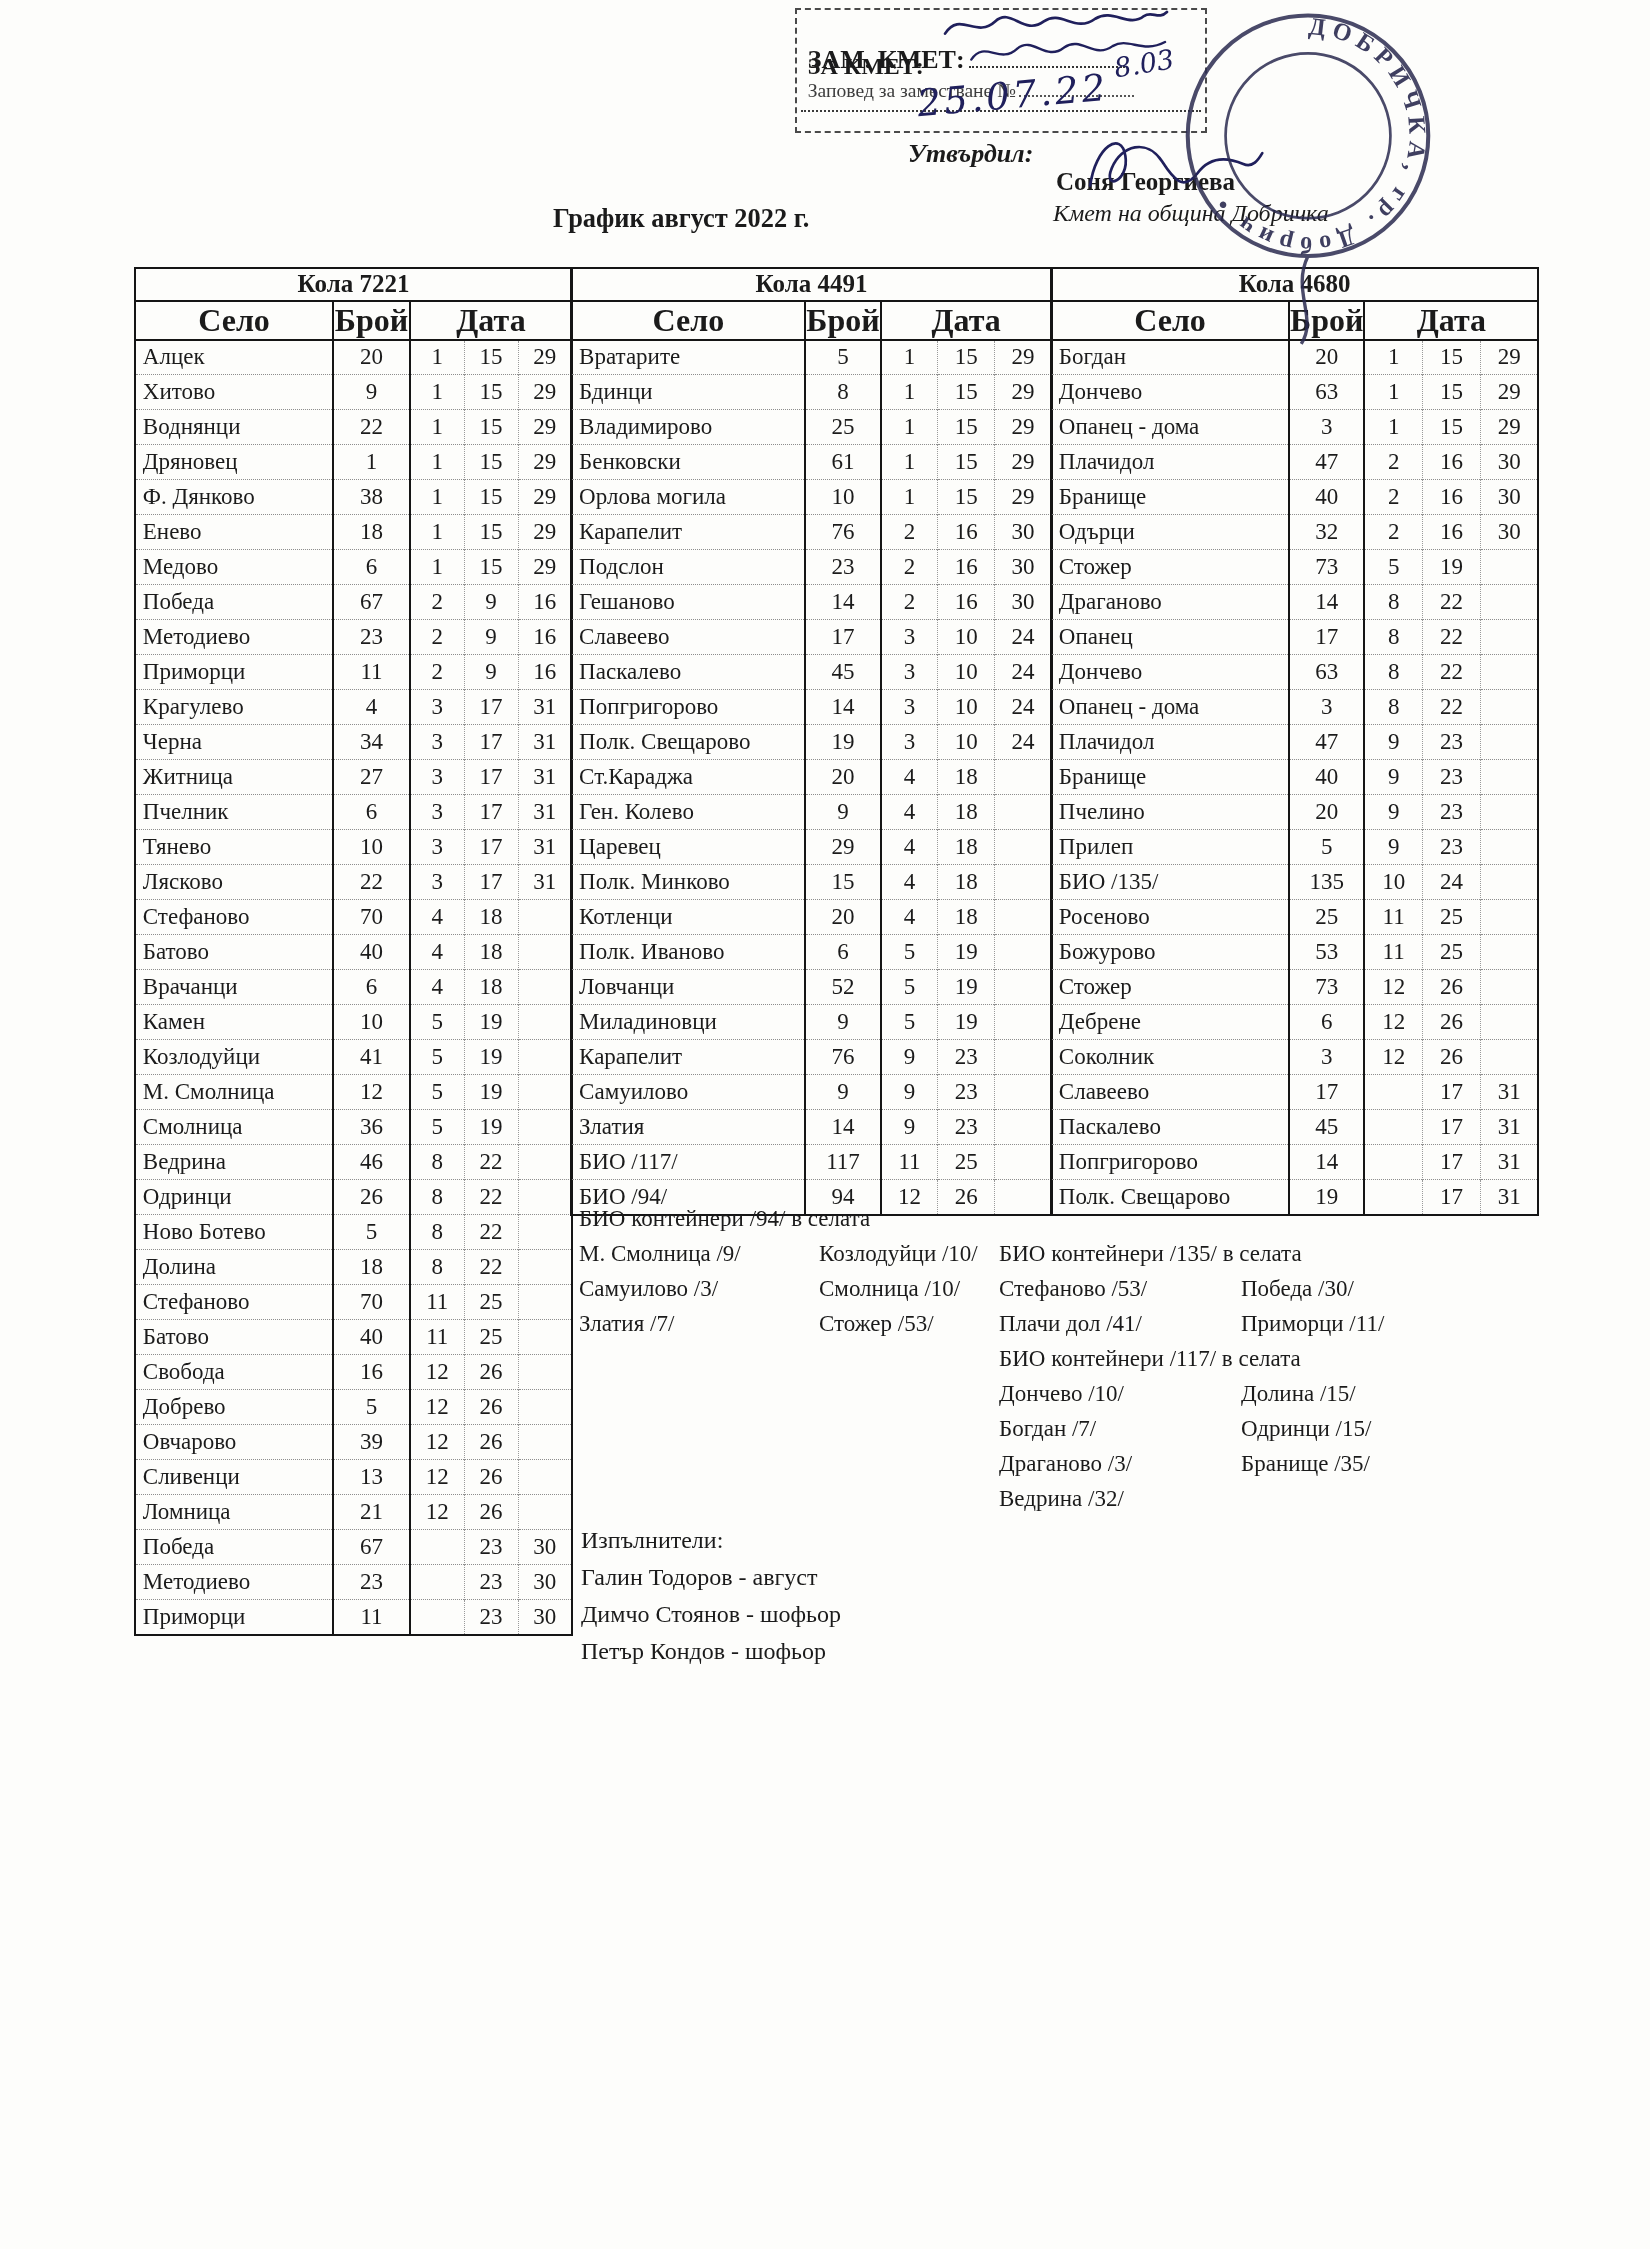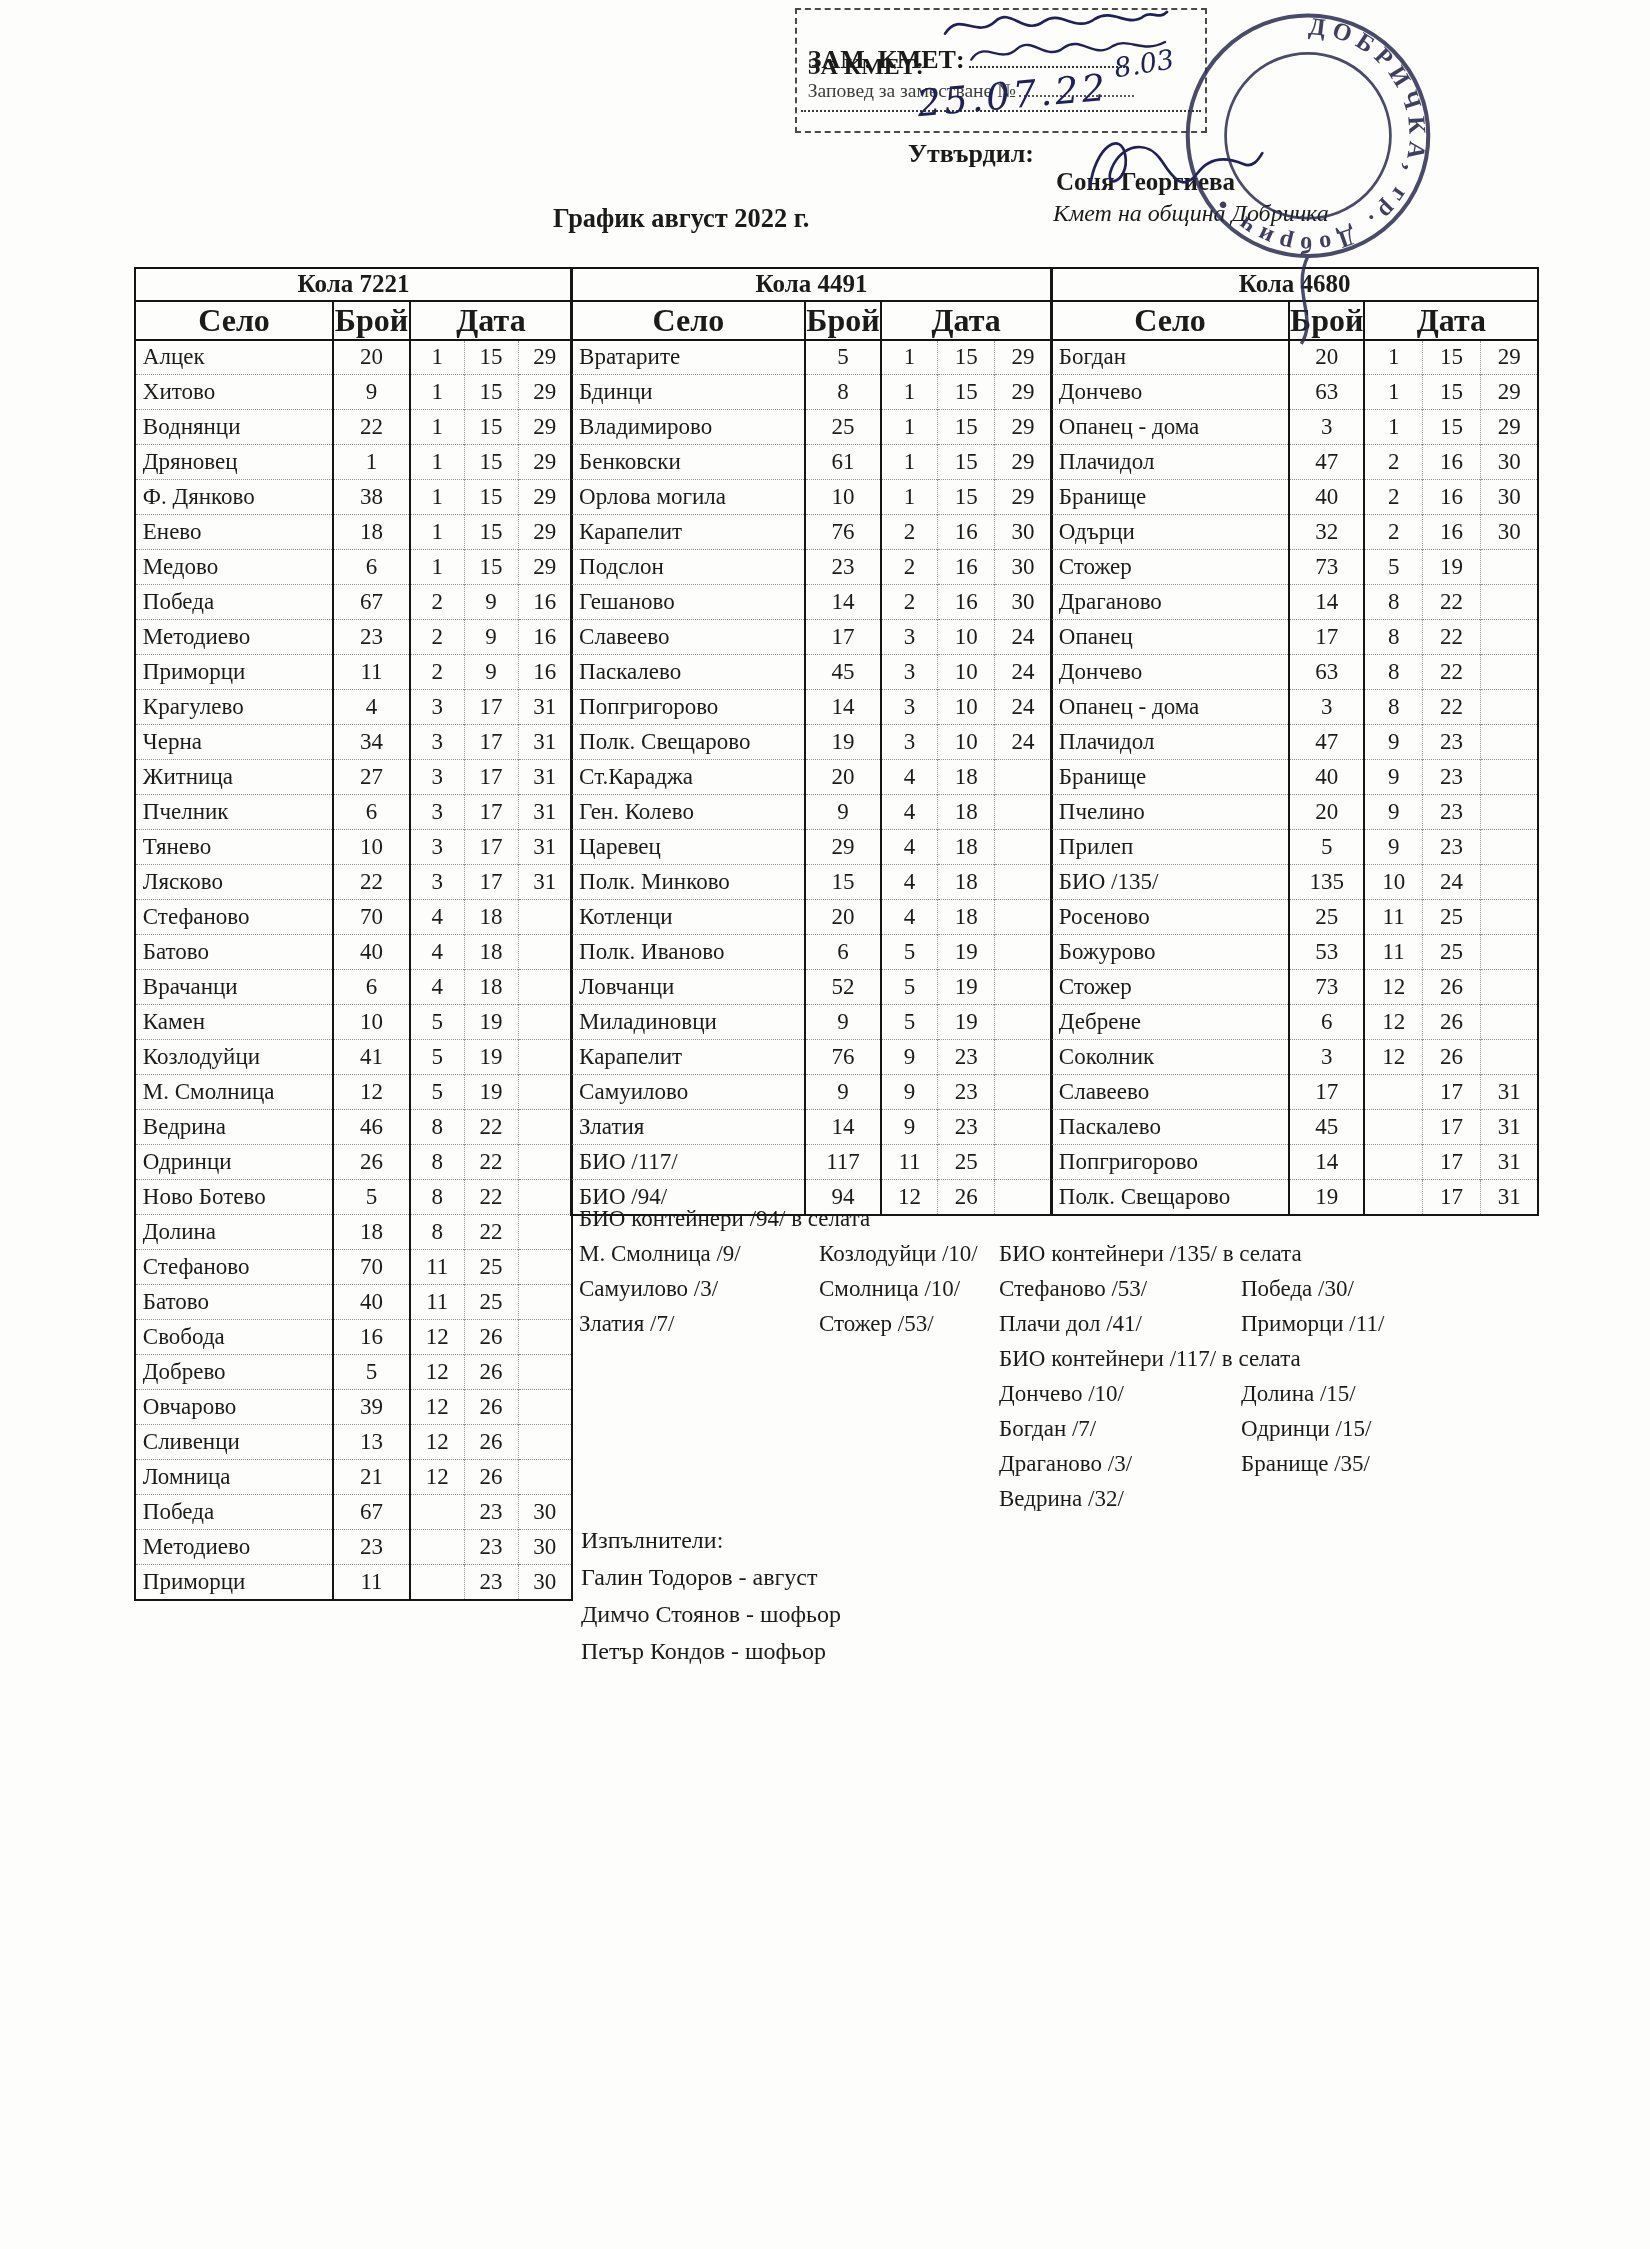--- a/index.html
+++ b/index.html
@@ -30,21 +30,21 @@
   .hw { position: absolute; font-style: italic; color: #20205c; font-family: "DejaVu Serif", serif; z-index: 4; }
   .hw-num  { left: 317px; top: 38px; font-size: 27px; transform: rotate(-9deg); }
   .hw-date { left: 120px; top: 64px; font-size: 37px; letter-spacing: 3.4px; transform: rotate(-5deg); }
 
   .sig { position: absolute; z-index: 3; }
   .sig path { fill: none; stroke: #20205c; stroke-linecap: round; }
   .sig1 { left: 941px; top: 5.4px;  width: 230px; height: 41px; }
   .sig2 { left: 968px; top: 34px; width: 203px; height: 37px; }
   .sig3 { left: 1082px; top: 126px; width: 183px; height: 78px; }
 
-  .utv        { position: absolute; left: 908px; top: 139px; font-size: 26px; font-weight: bold; }
+  .utv        { position: absolute; left: 908px; top: 139px; font-size: 26px; font-weight: bold; font-style: italic; }
   .mayor-name { position: absolute; left: 1056px; top: 168px; font-size: 25px; font-weight: bold; }
   .mayor-role { position: absolute; left: 1053px; top: 200px; font-size: 24px; font-style: italic; }
   .doc-title  { position: absolute; left: 553px;  top: 203px; font-size: 26.4px; font-weight: bold; }
 
   .stamp { position: absolute; left: 1183px; top: 6.8px; width: 250px; height: 342px; z-index: 5; }
 
   
   .tables { position: absolute; left: 134px; top: 267px; display: flex; align-items: flex-start; }
   table.sched { border-collapse: collapse; border: 2.7px solid #151515; table-layout: fixed; background: transparent; }
   table.sched + table.sched { margin-left: -2.7px; padding-left: 24px; }
@@ -291,20 +291,27 @@
             <td class="d d3"></td>
           </tr>
           <tr>
             <td class="selo">М. Смолница</td>
             <td class="broy">12</td>
             <td class="d d1">5</td>
             <td class="d d2">19</td>
             <td class="d d3"></td>
           </tr>
           <tr>
+            <td class="selo">Смолница</td>
+            <td class="broy">36</td>
+            <td class="d d1">5</td>
+            <td class="d d2">19</td>
+            <td class="d d3"></td>
+          </tr>
+          <tr>
             <td class="selo">Ведрина</td>
             <td class="broy">46</td>
             <td class="d d1">8</td>
             <td class="d d2">22</td>
             <td class="d d3"></td>
           </tr>
           <tr>
             <td class="selo">Одринци</td>
             <td class="broy">26</td>
             <td class="d d1">8</td>

